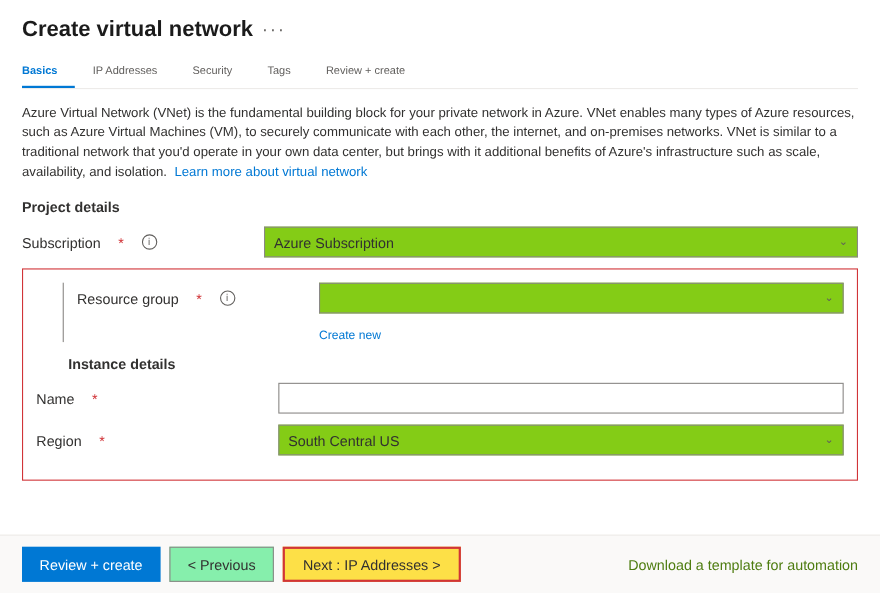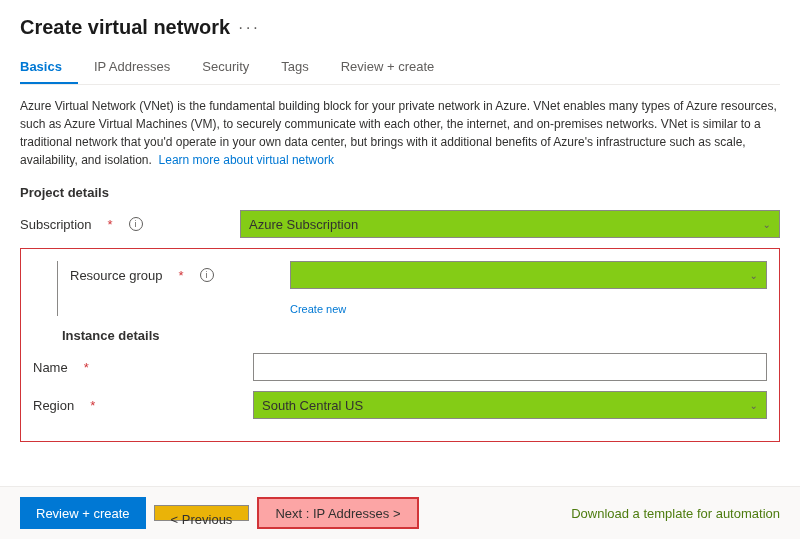--- a/index.html
+++ b/index.html
@@ -47,21 +47,21 @@
     
     .tabs {
       display: flex;
       align-items: center;
       border-bottom: 1px solid #edebe9;
       gap: 0;
     }
 
     .tab {
       padding: 8px 16px;
-      font-size: 13px;
+      font-size: 10px;
       cursor: pointer;
       color: #605e5c;
       border-bottom: 2px solid transparent;
       white-space: nowrap;
     }
 
     .tab:first-child {
       padding-left: 0;
     }
 
@@ -213,31 +213,31 @@
       color: #fff;
       border: none;
       padding: 6px 16px;
       font-size: 13px;
       cursor: pointer;
       height: 32px;
       white-space: nowrap;
     }
 
     .btn-previous {
-      background: #eab308;
+      background: #86efac;
       color: #323130;
       border: 1px solid #8a8886;
       padding: 6px 16px;
       font-size: 13px;
       cursor: pointer;
-      height: 16px;
+      height: 32px;
     }
 
     .btn-next {
-      background: #fca5a5;
+      background: #fde047;
       color: #323130;
       border: 2px solid #d13438;
       padding: 6px 16px;
       font-size: 13px;
       cursor: pointer;
       height: 32px;
       white-space: nowrap;
     }
 
     .spacer {

